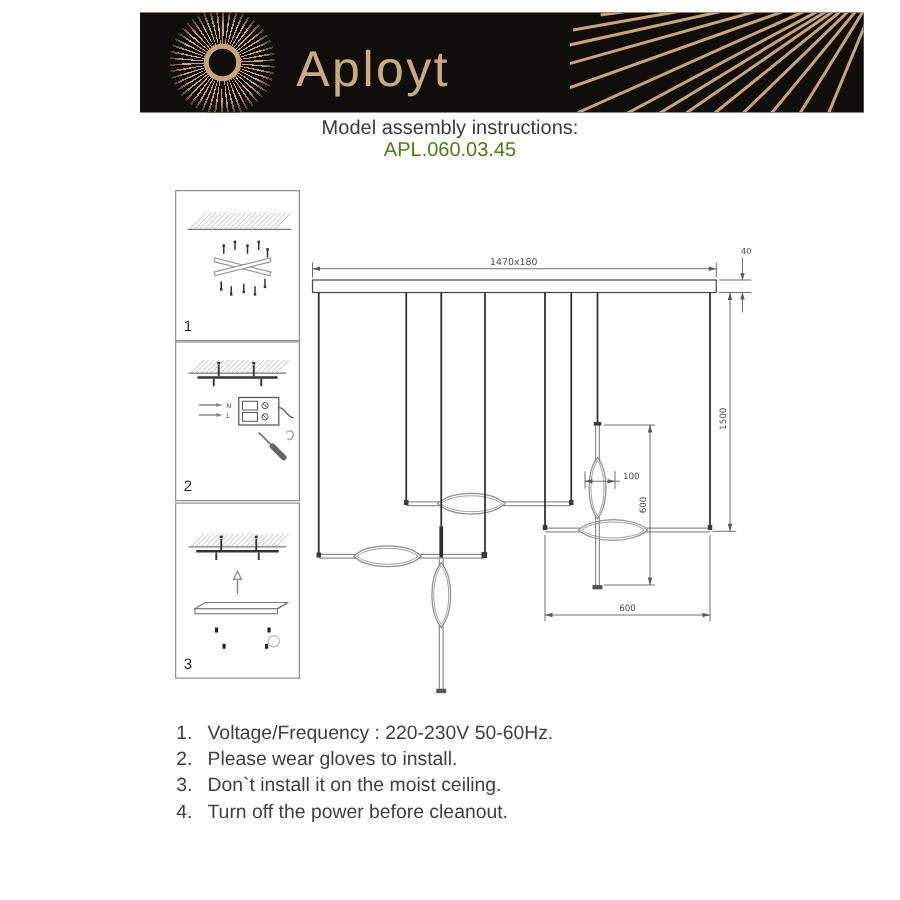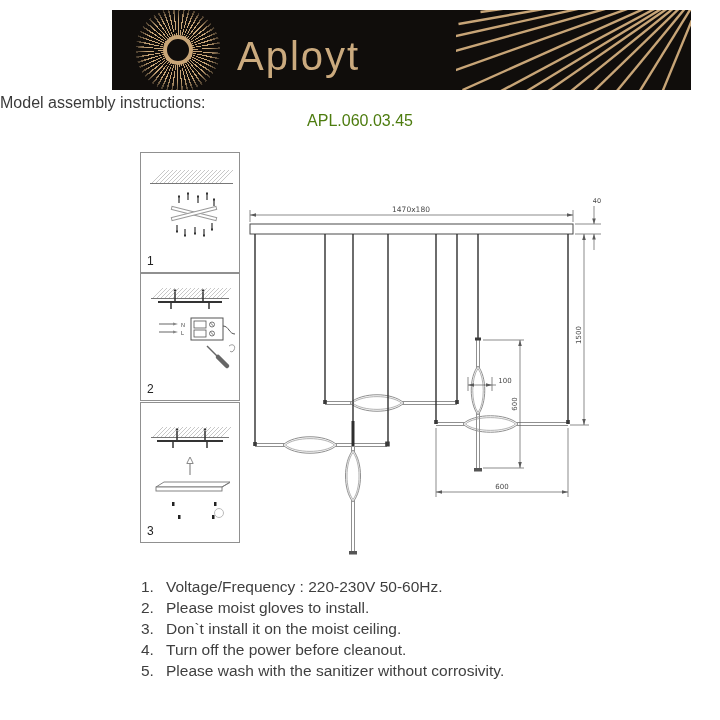--- a/index.html
+++ b/index.html
@@ -10,21 +10,21 @@
   .burst{position:absolute;left:24px;top:-2px;width:84px;height:84px;border-radius:50%;
          background:repeating-conic-gradient(#c8a577 0deg 2.2deg, rgba(0,0,0,0) 2.2deg 7.2deg);}
   .burst-fade{position:absolute;inset:0;border-radius:50%;
          background:radial-gradient(circle, rgba(16,13,11,0) 0 52%, rgba(16,13,11,.55) 66%, #100d0b 78%);}
   .burst-center{position:absolute;left:50%;top:50%;width:30px;height:30px;transform:translate(-50%,-50%);
          border-radius:50%;background:#100d0b;border:4px solid #c8a577;box-sizing:border-box;}
   .brand{position:absolute;left:125px;top:24px;color:#cbaa7e;font-size:40px;letter-spacing:2px;}
   .rays{position:absolute;right:0;top:0;width:235px;height:80px;}
 
   
-  .title{position:absolute;left:0;top:94px;width:720px;text-align:left;font-size:16px;color:#3a3a3a;}
+  .title{position:absolute;left:0;top:94px;width:720px;text-align:center;font-size:16px;color:#3a3a3a;}
   .model{position:absolute;left:0;top:112px;width:720px;text-align:center;font-size:16px;color:#4d7c0f;}
 
   
   .panel{position:absolute;left:140px;width:100px;background:#fff;border:1px solid #909090;box-sizing:border-box;}
   .p1{top:152px;height:121px;}
   .p2{top:273px;height:128px;}
   .p3{top:402px;height:141px;}
   .panel svg{position:absolute;left:0;top:0;}
   .pnum{position:absolute;left:6px;bottom:4px;font-size:12px;color:#222;}
 
@@ -260,19 +260,18 @@
     <g stroke="#5a5a5a" stroke-width="0.7" fill="none">
       <path d="M436,428 V497 M568,428 V497 M436,492 H568"></path>
     </g>
     <polygon points="436,492 442,490.2 442,493.8" fill="#5a5a5a"></polygon>
     <polygon points="568,492 562,490.2 562,493.8" fill="#5a5a5a"></polygon>
     <text x="502" y="489" text-anchor="middle" font-size="7">600</text>
   </svg>
 
   <div class="list">
     <div class="li"><span class="num">1.</span><span class="txt">Voltage/Frequency : 220-230V 50-60Hz.</span></div>
-    <div class="li"><span class="num">2.</span><span class="txt">Please moist gloves to install.</span></div>
+    <div class="li"><span class="num">2.</span><span class="txt">Please wear gloves to install.</span></div>
     <div class="li"><span class="num">3.</span><span class="txt">Don`t install it on the moist ceiling.</span></div>
     <div class="li"><span class="num">4.</span><span class="txt">Turn off the power before cleanout.</span></div>
-    <div class="li"><span class="num">5.</span><span class="txt">Please wash with the sanitizer without corrosivity.</span></div>
   </div>
 
 </div>
 
 </body></html>

